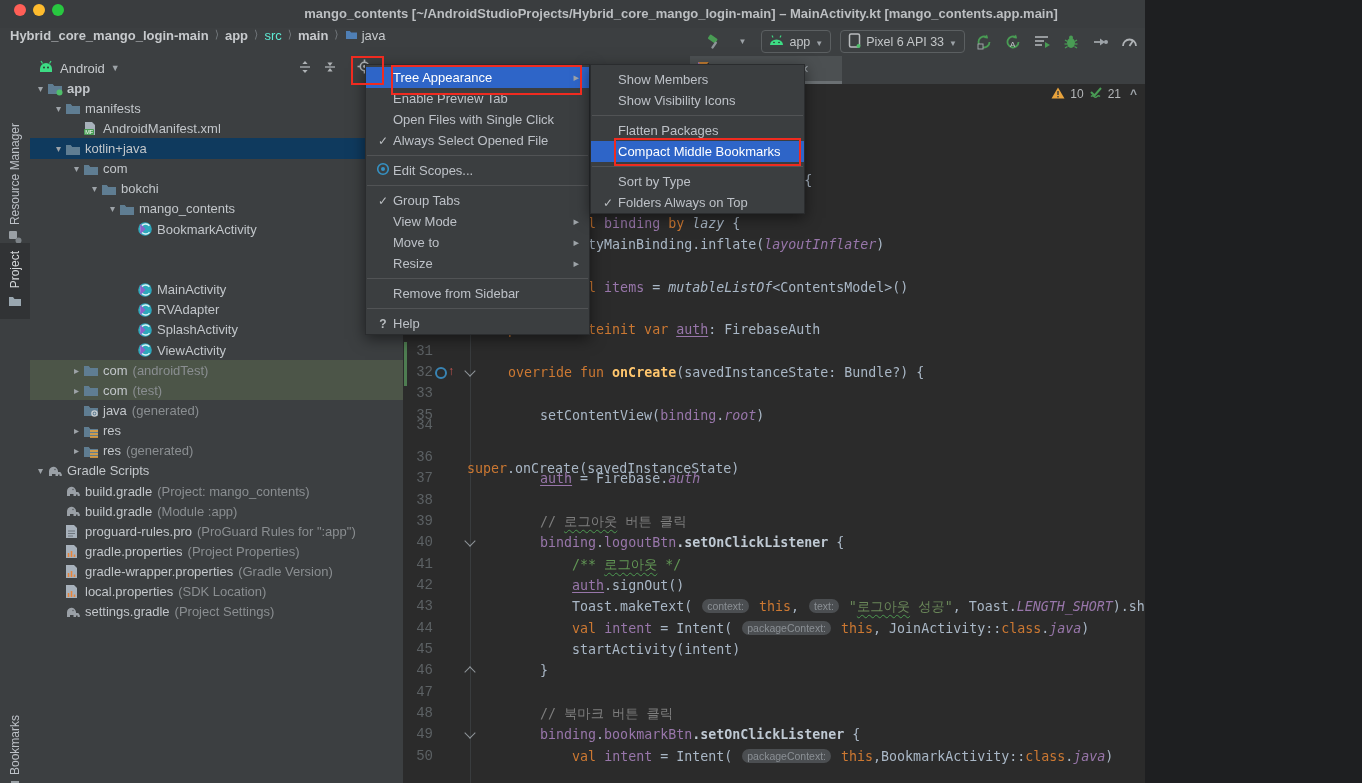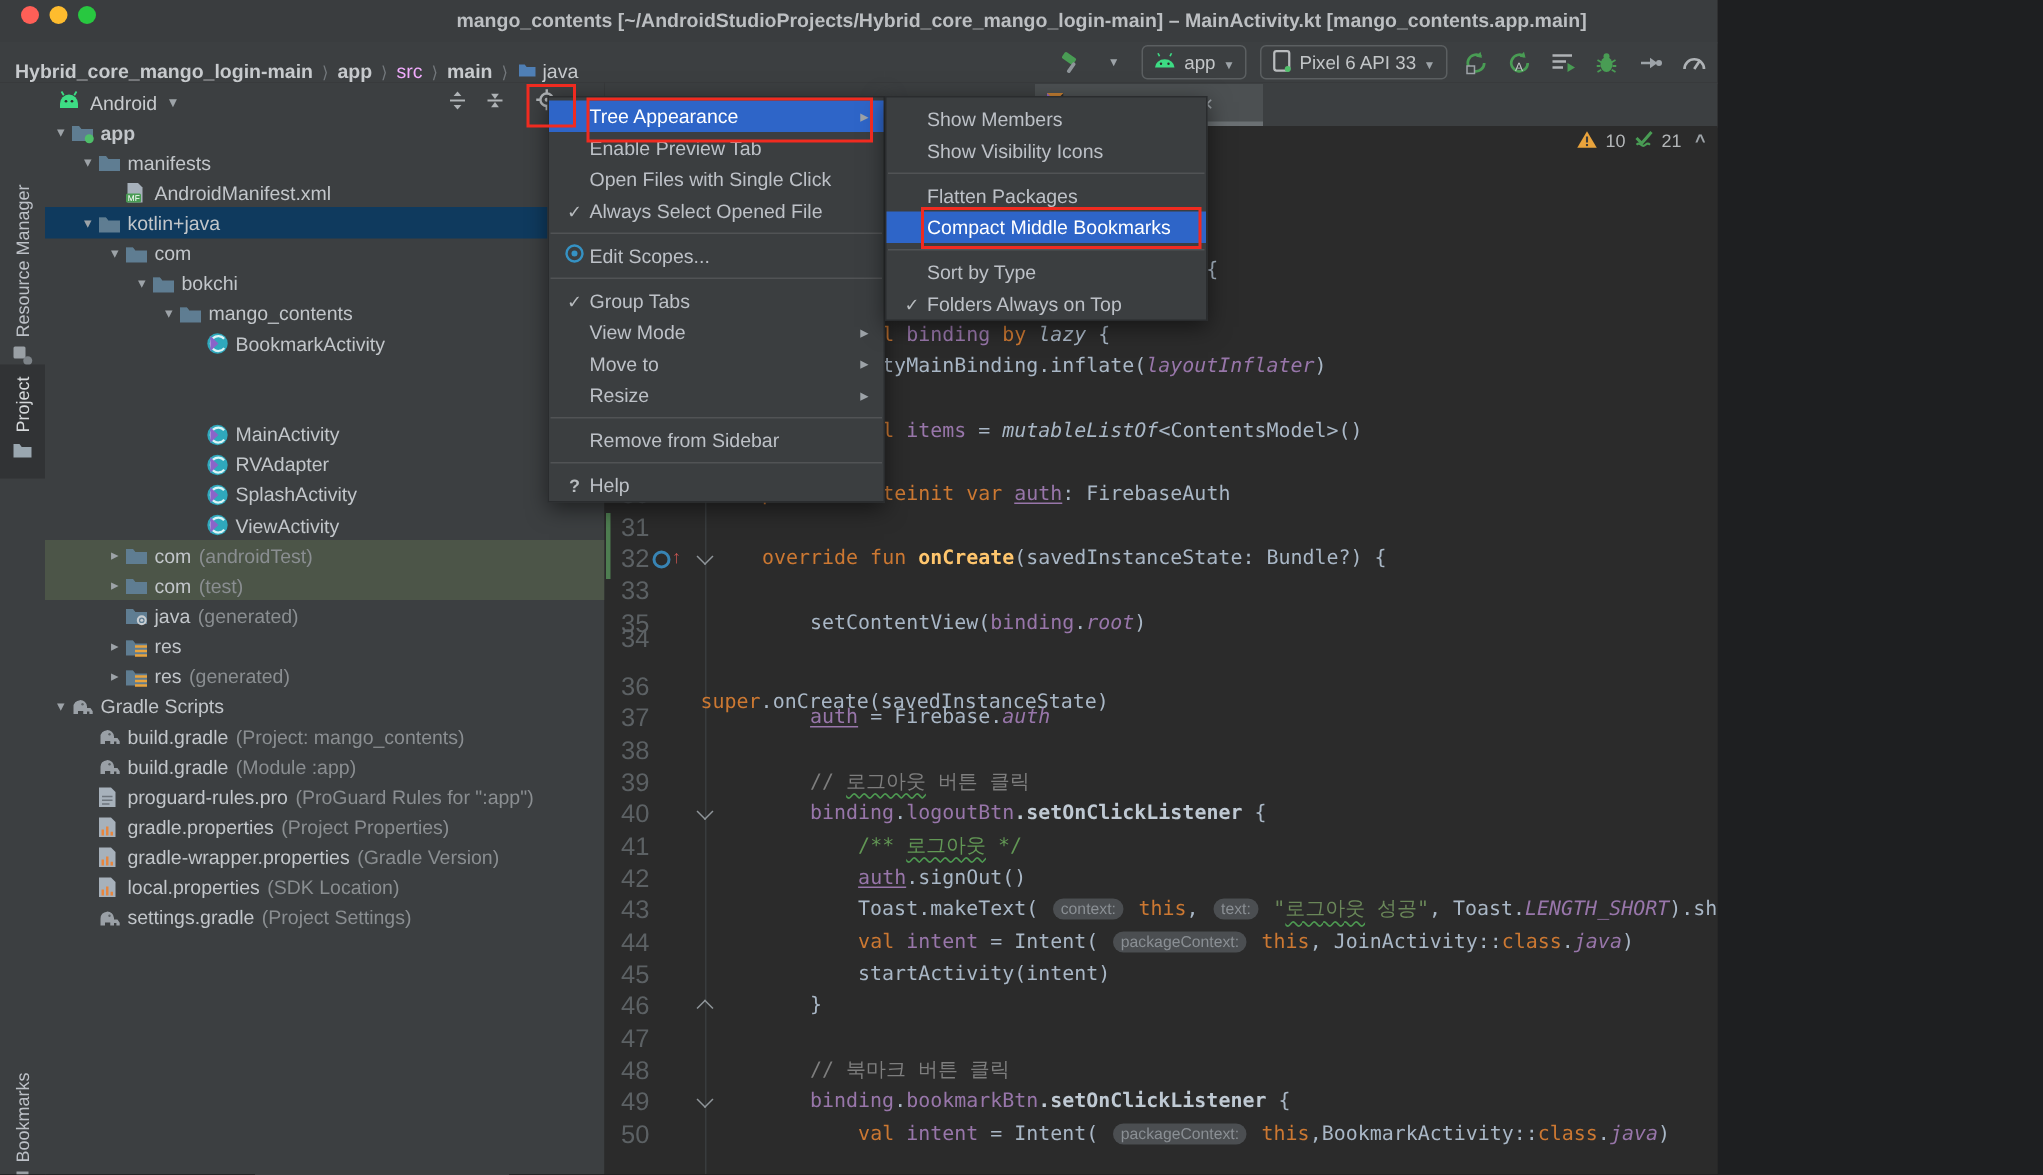--- a/index.html
+++ b/index.html
@@ -4,21 +4,21 @@
 <style>
   html,body{margin:0;padding:0;background:#1e1f21;}
   #stage{position:relative;width:1145px;height:783px;overflow:hidden;
          font-family:"Liberation Sans",sans-serif;background:#2b2b2b;color:#bdc1c7;}
   
   .titlebar{position:absolute;left:0;top:0;width:1362px;height:28px;background:#3a3d3f;border-bottom:1px solid #2c2e30;}
   .tl{position:absolute;top:4px;width:12px;height:12px;border-radius:50%;}
   .title{position:absolute;left:0;right:0;top:0;height:28px;line-height:28px;text-align:center;
          font-size:13px;font-weight:bold;color:#bcbfc2;white-space:nowrap;}
   .navbar{position:absolute;left:0;top:28px;width:1362px;height:27px;background:#3c3f41;border-bottom:1px solid #2c2e30;}
-  .crumbs{position:absolute;left:10px;top:0;height:27px;display:flex;align-items:flex-end;gap:5px;font-size:13px;}
+  .crumbs{position:absolute;left:10px;top:0;height:27px;display:flex;align-items:flex-start;gap:5px;font-size:13px;}
   .crumb{color:#c7cacd;} .crumb.b{font-weight:bold;}
   .csep{color:#73787c;font-size:11px;padding:0 1px;}
   .toolbar{position:absolute;right:2px;top:0;height:27px;display:flex;align-items:center;gap:9px;}
   .tbi{display:inline-flex;align-items:center;justify-content:center;width:20px;height:20px;}
   .chip{display:inline-flex;align-items:center;gap:5px;height:21px;border:1px solid #5b5f61;border-radius:4px;
         padding:0 7px;font-size:12.5px;color:#c3c6c8;background:#3c3f41;}
   .tdiv{width:1px;height:18px;background:#515456;}
   
   .stripe{position:absolute;left:0;top:55px;width:30px;height:728px;background:#3c3f41;border-right:1px solid #323537;}
   .stripe-tab{position:absolute;left:0;width:30px;display:flex;flex-direction:column;align-items:center;gap:5px;cursor:default;}
@@ -38,21 +38,21 @@
   .editor-bg{position:absolute;left:403px;top:84px;width:959px;height:699px;background:#2b2b2b;}
   .tabbar{position:absolute;left:403px;top:55px;width:959px;height:29px;background:#3c3f41;border-bottom:1px solid #2c2e30;}
   .etab{position:absolute;left:690px;top:56px;width:152px;height:26px;background:#4c5052;display:flex;align-items:center;
         gap:6px;padding:0 8px;box-sizing:border-box;font-size:12.5px;color:#c3c6c8;z-index:5;}
   .etab .ul{position:absolute;left:0;bottom:-2px;width:100%;height:3px;background:#6b7073;}
   .gutline{position:absolute;left:470px;top:84px;width:1px;height:699px;background:#393c3e;}
   .marginline{position:absolute;left:1277px;top:84px;width:1px;height:699px;background:#383b3d;}
   .vcs{position:absolute;left:404px;top:342px;width:3px;height:44px;background:#4e7d51;}
   .insp{position:absolute;right:8px;top:86px;height:16px;display:flex;align-items:center;gap:5px;font-size:12px;color:#b3b6b8;z-index:6;}
   .crow{position:absolute;left:403px;width:959px;display:flex;align-items:flex-start;}
-  .lnum{width:30px;flex:none;text-align:right;font-family:Liberation Sans, sans-serif;font-size:17px;color:#5c6164;line-height:21.3px;}
+  .lnum{width:30px;flex:none;text-align:right;font-family:Liberation Mono, monospace;font-size:14px;color:#5c6164;line-height:21.3px;}
   .gmarks{width:43px;flex:none;position:relative;height:21.3px;}
   .code{margin:0;font-family:"DejaVu Sans Mono",monospace;font-size:13.3px;line-height:21.3px;color:#a9b7c6;white-space:pre;}
   .kw{color:#cc7832;} .fn{color:#ffc66d;font-weight:bold;} .prop{color:#9876aa;}
   .propu{color:#9876aa;text-decoration:underline;text-underline-offset:2px;}
   .it{font-style:italic;} .itp{color:#9876aa;font-style:italic;}
   .str{color:#6a8759;} .cmt{color:#7e7e7e;} .doc{color:#629755;} .defb{color:#bfc9d3;font-weight:bold;}
   .sq{text-decoration-line:underline;text-decoration-style:wavy;text-decoration-color:#4d9a51;text-decoration-thickness:1px;text-underline-offset:3px;}
   .strsq{color:#6a8759;} .cmtsq{color:#7e7e7e;} .docsq{color:#629755;}
   .hint{display:inline-block;font-family:"Liberation Sans",sans-serif;font-size:10.5px;background:#4b4e51;color:#8a8f94;
         border-radius:7px;padding:1px 5px;margin:0 2px;vertical-align:1px;line-height:12px;}
@@ -87,21 +87,21 @@
     <div class="crumbs" id="crumbs">
         <span style="display: inline-flex; align-items: center; gap: 4px;">
           <span class="crumb b">Hybrid_core_mango_login-main</span>
         </span>
         <span class="csep">⟩</span>
         <span style="display: inline-flex; align-items: center; gap: 4px;">
           <span class="crumb b">app</span>
         </span>
         <span class="csep">⟩</span>
         <span style="display: inline-flex; align-items: center; gap: 4px;">
-          <span class="crumb" style="color: #f0abfc;">src</span>
+          <span class="crumb" style="color: #5eead4;">src</span>
         </span>
         <span class="csep">⟩</span>
         <span style="display: inline-flex; align-items: center; gap: 4px;">
           <span class="crumb b">main</span>
         </span>
         <span class="csep">⟩</span>
         <span style="display: inline-flex; align-items: center; gap: 4px;">
           <span><svg width="13" height="11">
               <path d="M1 2h3.8l1.3 1.6H12V10H1z" fill="#4f7fb5"></path>
             </svg></span>

